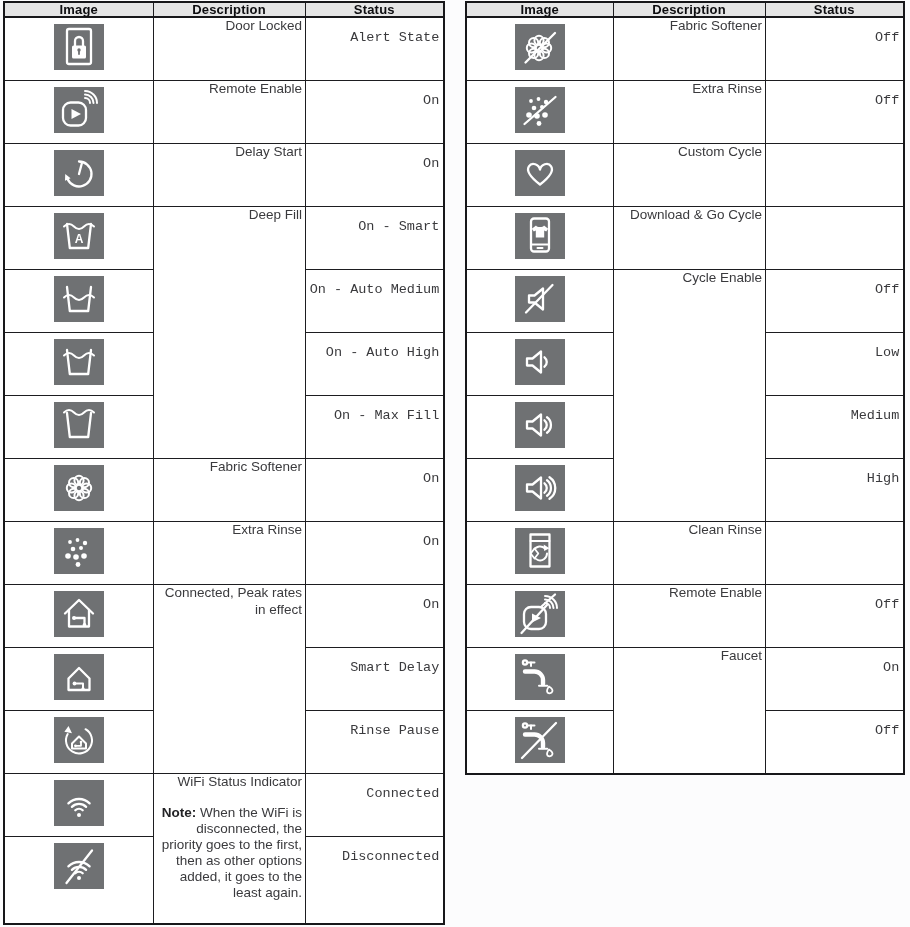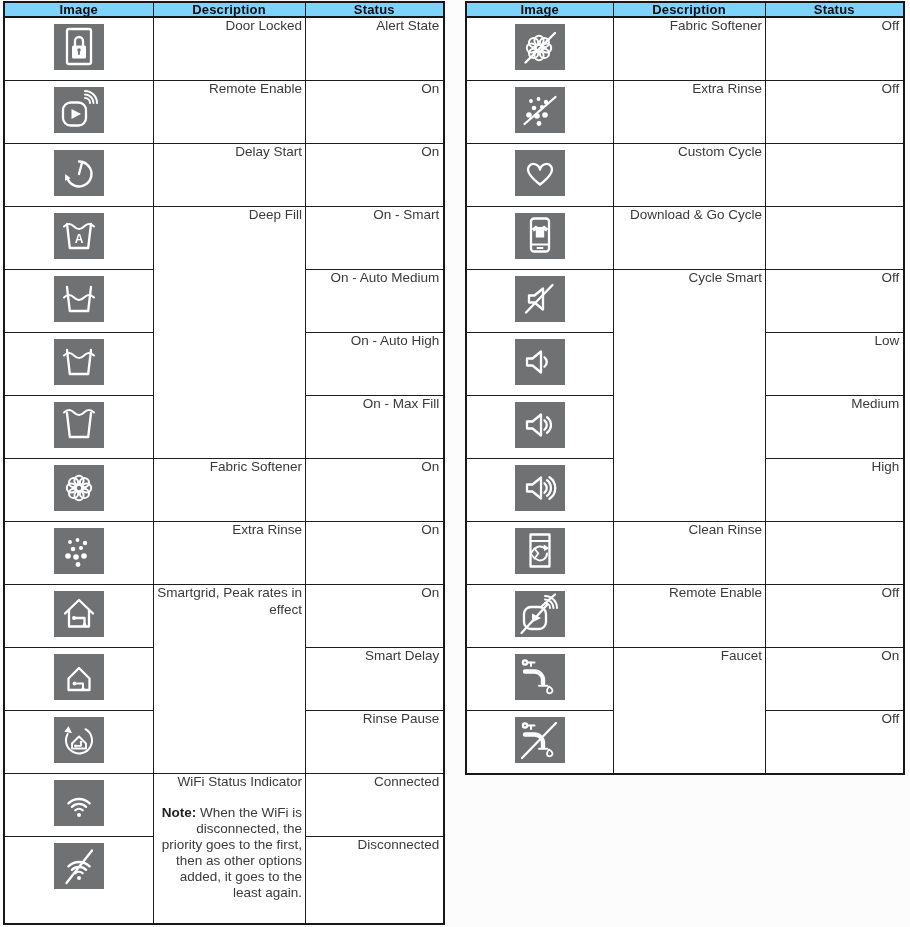--- a/index.html
+++ b/index.html
@@ -8,32 +8,32 @@
     font-family:"Liberation Sans", sans-serif;overflow:hidden;
   }
   table.icons{
     position:absolute;top:1px;border-collapse:collapse;table-layout:fixed;
     background:#ffffff;border:2px solid #17171a;
   }
   #t-left{left:3px;width:440px;}
   #t-right{left:465px;width:438px;}
   table.icons th, table.icons td{border:1px solid #1d1d20;padding:0;vertical-align:top;}
   table.icons thead th{
-    background:#7dd3fc;height:13px;line-height:13px;font-size:13px;font-weight:bold;
+    background:#e5e5e5;height:13px;line-height:13px;font-size:13px;font-weight:bold;
     color:#0d0d10;text-align:center;border-bottom:2px solid #17171a;letter-spacing:.2px;
   }
   td.c-img{height:62px;text-align:center;}
   td.c-img.tall{height:86px;}
   .icon{width:50px;height:46px;background:#6f7173;margin:6px auto 0;display:block;}
   .icon svg{display:block;width:100%;height:100%;}
   td.c-desc, td.c-status{
     text-align:right;font-size:13.5px;line-height:16.5px;color:#3a3a3d;padding-top:5px;
   }
   .desc-inner{width:146px;margin:0 auto;}
-  .status-inner{width:130px;margin:0 auto;}
+  .status-inner{width:130px;margin:12px auto;font-family:Liberation Mono, monospace;}
   .note{margin-top:14px;line-height:16px;}
   .note b{color:#232326;}
 </style>
 </head>
 <body>
 
 <div class="page">
 
   <table class="icons" id="t-left">
     <colgroup>
@@ -233,21 +233,21 @@
                   <path d="M11 22.5 L25 9 L39 22.5"></path>
                   <path d="M15 18.8 V35.5 H35 V18.8"></path>
                   <path d="M20 27 H30.5 V33"></path>
                   <circle cx="20" cy="27" r="2" fill="#fff" stroke="none"></circle>
                   <circle cx="30.5" cy="34" r="1.9" fill="#fff" stroke="none"></circle>
                 </g>
               </svg>
             </span>
           </td>
         <td class="c-desc" rowspan="3">
-            <div class="desc-inner">Smartgrid, Peak rates in effect</div>
+            <div class="desc-inner">Connected, Peak rates in effect</div>
           </td>
         <td class="c-status">
             <div class="status-inner">On</div>
           </td>
       </tr>
       <tr>
         <td class="c-img">
             <span class="icon">
               <svg viewBox="0 0 50 46" xmlns="http://www.w3.org/2000/svg">
                 <g fill="none" stroke="#fff" stroke-width="2.3" stroke-linecap="round" stroke-linejoin="round">
@@ -435,21 +435,21 @@
             <span class="icon">
               <svg viewBox="0 0 50 46" xmlns="http://www.w3.org/2000/svg">
                 <g fill="none" stroke="#fff" stroke-width="2.3" stroke-linecap="round" stroke-linejoin="round">
                   <path d="M14 19.5 H19.5 L28 12.5 V33.5 L19.5 26.5 H14 Z"></path>
                   <path d="M11 36.5 L37.5 9"></path>
                 </g>
               </svg>
             </span>
           </td>
         <td class="c-desc" rowspan="4">
-            <div class="desc-inner">Cycle Smart</div>
+            <div class="desc-inner">Cycle Enable</div>
           </td>
         <td class="c-status">
             <div class="status-inner">Off</div>
           </td>
       </tr>
       <tr>
         <td class="c-img">
             <span class="icon">
               <svg viewBox="0 0 50 46" xmlns="http://www.w3.org/2000/svg">
                 <g fill="none" stroke="#fff" stroke-width="2.3" stroke-linecap="round" stroke-linejoin="round">

